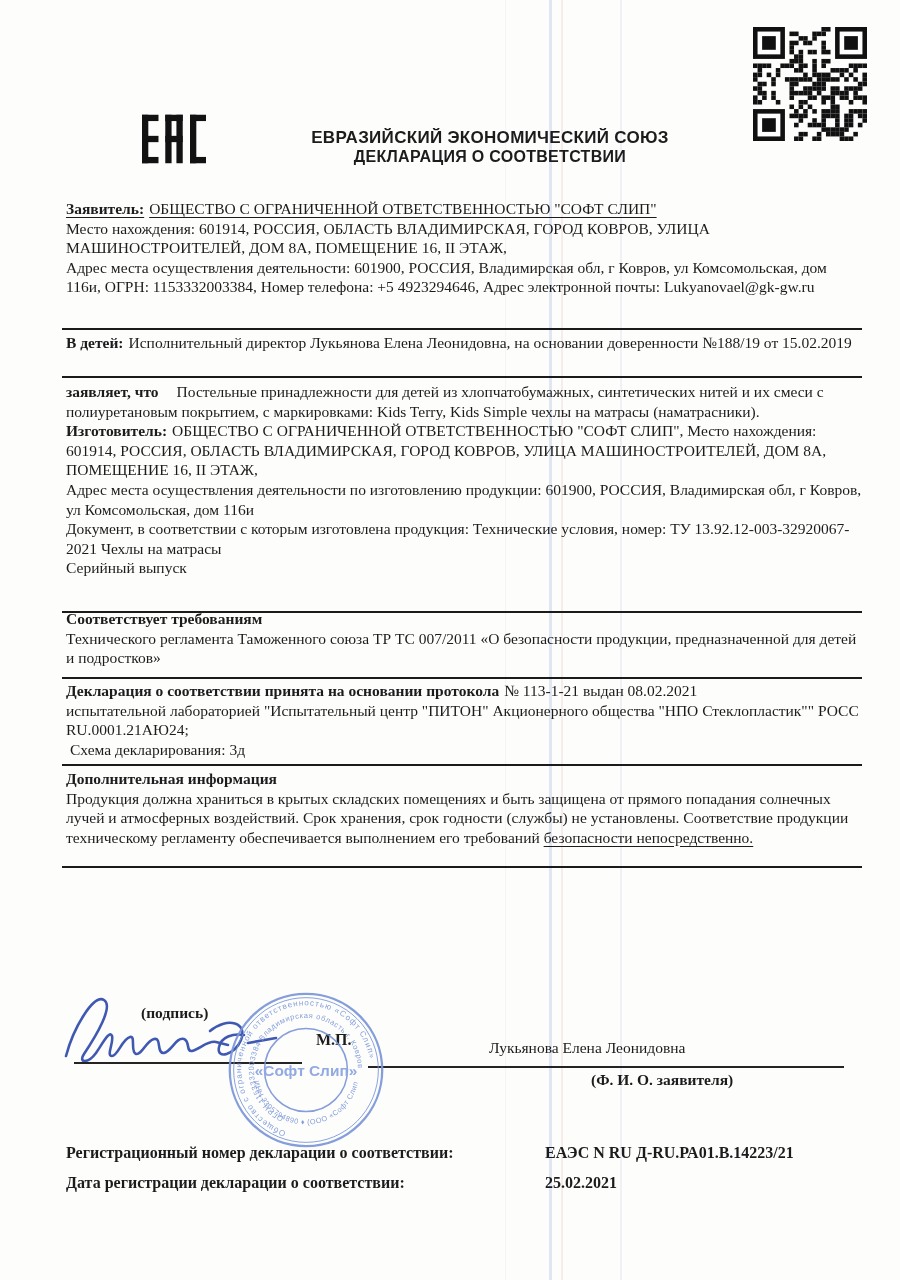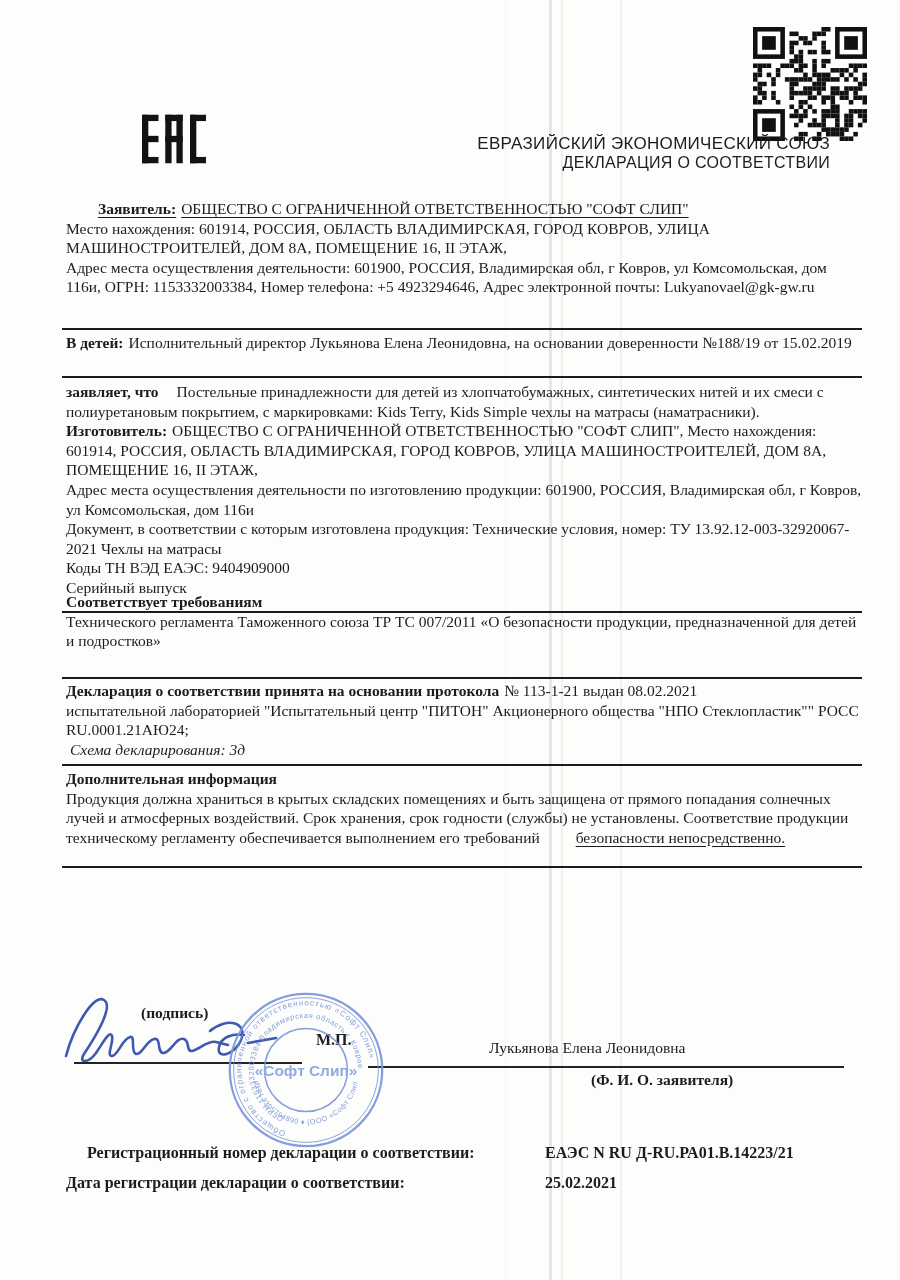--- a/index.html
+++ b/index.html
@@ -3,29 +3,29 @@
 <meta charset="utf-8">
 <style>
   html,body{margin:0;padding:0;background:#ffffff;}
   .page{position:relative;width:900px;height:1280px;background:#fdfdfc;overflow:hidden;
         font-family:"Liberation Serif", serif;color:#1c1c1c;}
   
   .streak{position:absolute;top:0;height:1280px;pointer-events:none;}
   
   .eac-logo{position:absolute;left:142px;top:112px;width:64px;height:54px;}
   .qr{position:absolute;left:753px;top:27px;width:114px;height:114px;}
-  .title-wrap{position:absolute;left:150px;top:134px;width:680px;text-align:right;
-              font-family:"Liberation Sans", sans-serif;font-weight:normal;}
+  .title-wrap{position:absolute;left:150px;top:128px;width:680px;text-align:center;
+              font-family:"Liberation Sans", sans-serif;font-weight:bold;}
   .title1{font-size:17px;letter-spacing:.3px;}
   .title2{font-size:16px;letter-spacing:.3px;}
   
   .sec{position:absolute;left:66px;width:798px;font-size:15.5px;line-height:19.6px;}
   .sec p{margin:0;}
   b{font-weight:bold;}
-  .u{text-decoration:underline;text-underline-offset:3px;margin-left:32px;}
+  .u{text-decoration:underline;text-underline-offset:3px;}
   .rule{position:absolute;left:62px;width:800px;height:2px;background:#1b1b1b;}
   .gap{display:inline-block;width:18px;}
   .sp{display:inline-block;width:5px;}
   
   .sigline{position:absolute;height:2px;background:#242424;}
   .cap{position:absolute;font-weight:bold;font-size:15.5px;}
   .sig-svg{position:absolute;left:58px;top:990px;width:252px;height:88px;}
   .stamp{position:absolute;left:224px;top:988px;width:164px;height:164px;opacity:.92;}
   .name{position:absolute;font-size:15.5px;}
   
@@ -297,37 +297,36 @@
     <p><b>В детей:</b><span class="sp"></span><span>Исполнительный директор Лукьянова Елена Леонидовна, на основании доверенности №188/19 от 15.02.2019</span></p>
   </div>
 
   <div class="rule" style="top:376px;"></div>
 
   <div class="sec" style="top:382px;">
     <p><b>заявляет, что</b><span class="gap"></span><span>Постельные принадлежности для детей из хлопчатобумажных, синтетических нитей и их смеси с полиуретановым покрытием, с маркировками: Kids Terry, Kids Simple чехлы на матрасы (наматрасники).</span></p>
     <p><b>Изготовитель:</b><span class="sp"></span><span>ОБЩЕСТВО С ОГРАНИЧЕННОЙ ОТВЕТСТВЕННОСТЬЮ "СОФТ СЛИП", Место нахождения: 601914, РОССИЯ, ОБЛАСТЬ ВЛАДИМИРСКАЯ, ГОРОД КОВРОВ, УЛИЦА МАШИНОСТРОИТЕЛЕЙ, ДОМ 8А, ПОМЕЩЕНИЕ 16, II ЭТАЖ,</span></p>
     <p>Адрес места осуществления деятельности по изготовлению продукции: 601900, РОССИЯ, Владимирская обл, г Ковров, ул Комсомольская, дом 116и</p>
     <p>Документ, в соответствии с которым изготовлена продукция: Технические условия, номер: ТУ 13.92.12-003-32920067-2021 Чехлы на матрасы</p>
-    <p>Коды ТН ВЭД ЕАЭС: 9404909000</p>
     <p>Серийный выпуск</p>
   </div>
 
   <div class="rule" style="top:611px;"></div>
 
-  <div class="sec" style="top:592px;">
+  <div class="sec" style="top:609px;">
     <p><b>Соответствует требованиям</b></p>
     <p>Технического регламента Таможенного союза ТР ТС 007/2011 «О безопасности продукции, предназначенной для детей и подростков»</p>
   </div>
 
   <div class="rule" style="top:677px;"></div>
 
   <div class="sec" style="top:681px;">
     <p><b>Декларация о соответствии принята на основании протокола</b><span class="sp"></span><span>№ 113-1-21 выдан 08.02.2021</span></p>
     <p>испытательной лабораторией "Испытательный центр "ПИТОН" Акционерного общества "НПО Стеклопластик"" РОСС RU.0001.21АЮ24;</p>
-    <p style="padding-left:4px;font-style:italic;">Схема декларирования: 3д</p>
+    <p style="padding-left:4px;">Схема декларирования: 3д</p>
   </div>
 
   <div class="rule" style="top:764px;"></div>
 
   <div class="sec" style="top:769px;">
     <p><b>Дополнительная информация</b></p>
     <p><span>Продукция должна храниться в крытых складских помещениях и быть защищена от прямого попадания солнечных лучей и атмосферных воздействий. Срок хранения, срок годности (службы) не установлены. Соответствие продукции техническому регламенту обеспечивается выполнением его требований</span> <span class="u">безопасности непосредственно.</span></p>
   </div>
 
   <div class="rule" style="top:866px;"></div>
@@ -363,18 +362,18 @@
     </text>
     <text font-size="7.8" fill="#7b97d9" letter-spacing="0.6" font-family="Liberation Sans, sans-serif">
       <textPath href="#mc" startOffset="7%">ОГРН 1153332003384 Владимирская область г. Ковров</textPath>
     </text>
     <text font-size="7.6" fill="#7b97d9" letter-spacing="0.5" text-anchor="middle" font-family="Liberation Sans, sans-serif">
       <textPath href="#bc" startOffset="50%">♦ ИНН 3305794890 ♦ (ООО «Софт Слип»)</textPath>
     </text>
     <text x="85" y="91" text-anchor="middle" font-size="16" font-weight="bold" fill="#8aa3e0" font-family="Liberation Sans, sans-serif">«Софт Слип»</text>
   </svg>
 
-  <div class="reg-label" style="top:1144px;margin-left:21px;">Регистрационный номер декларации о соответствии:</div>
+  <div class="reg-label" style="top:1144px;">Регистрационный номер декларации о соответствии:</div>
   <div class="reg-value" style="top:1144px;">ЕАЭС N RU Д-RU.РА01.В.14223/21</div>
   <div class="reg-label" style="top:1174px;">Дата регистрации декларации о соответствии:</div>
   <div class="reg-value" style="top:1174px;">25.02.2021</div>
 
 </div>
 
 </body></html>

